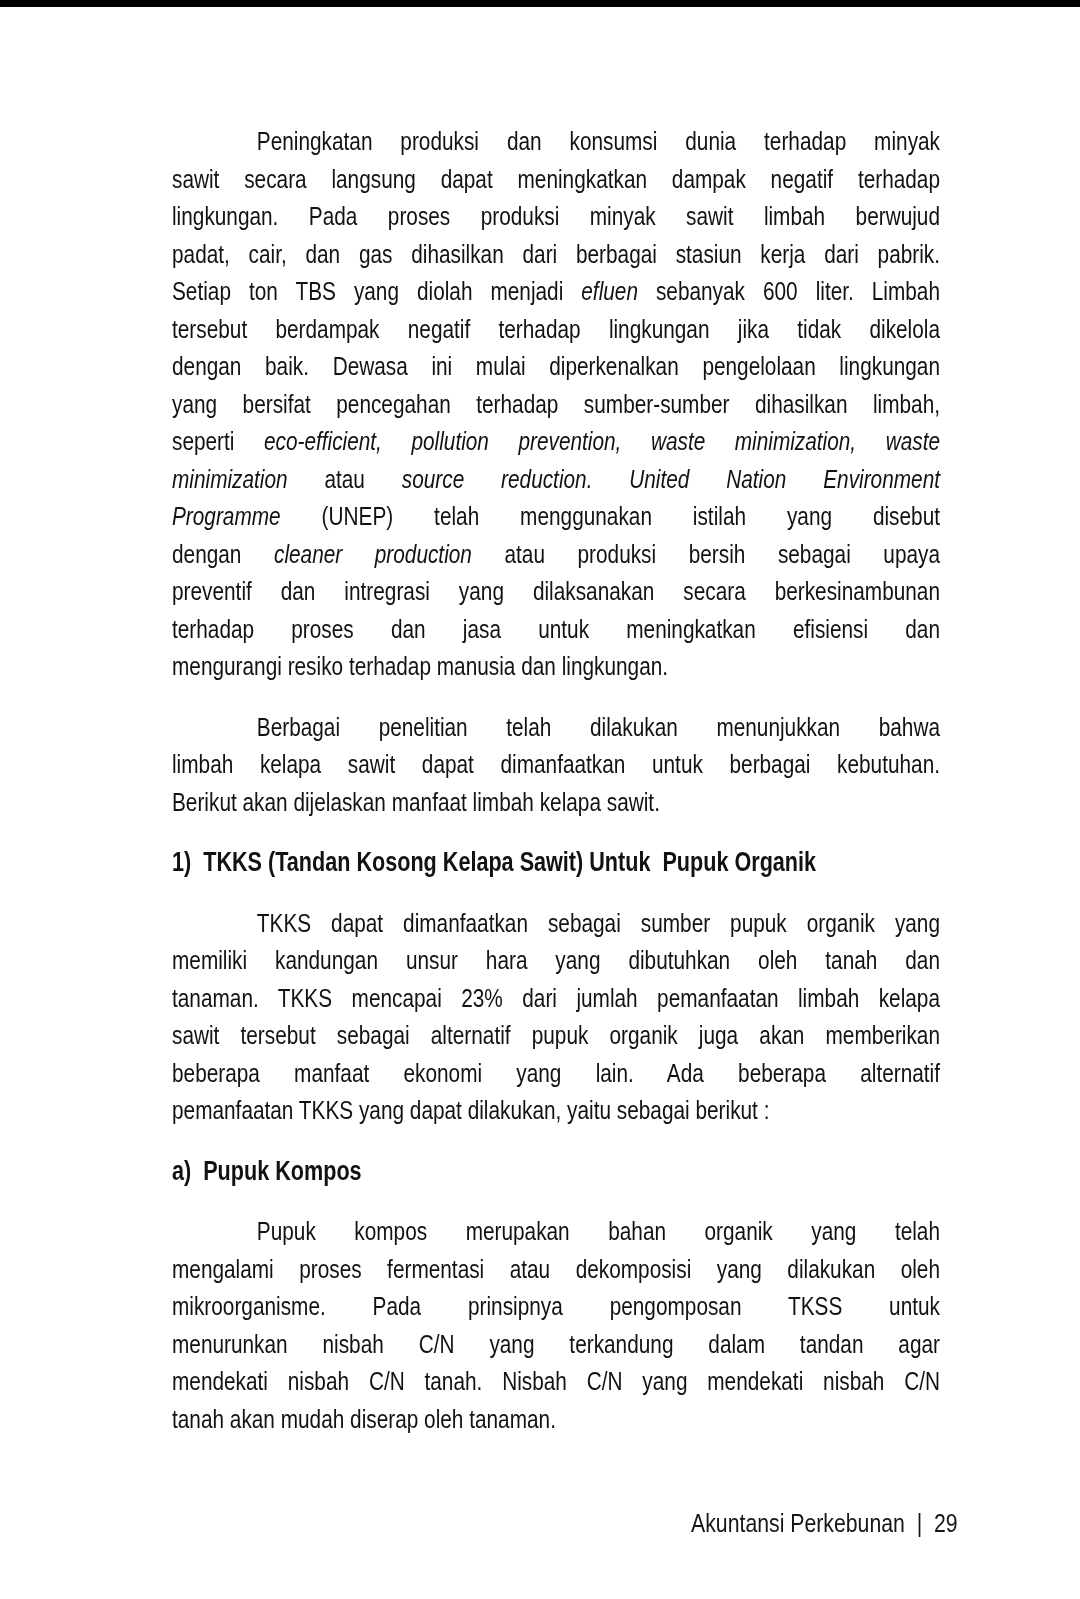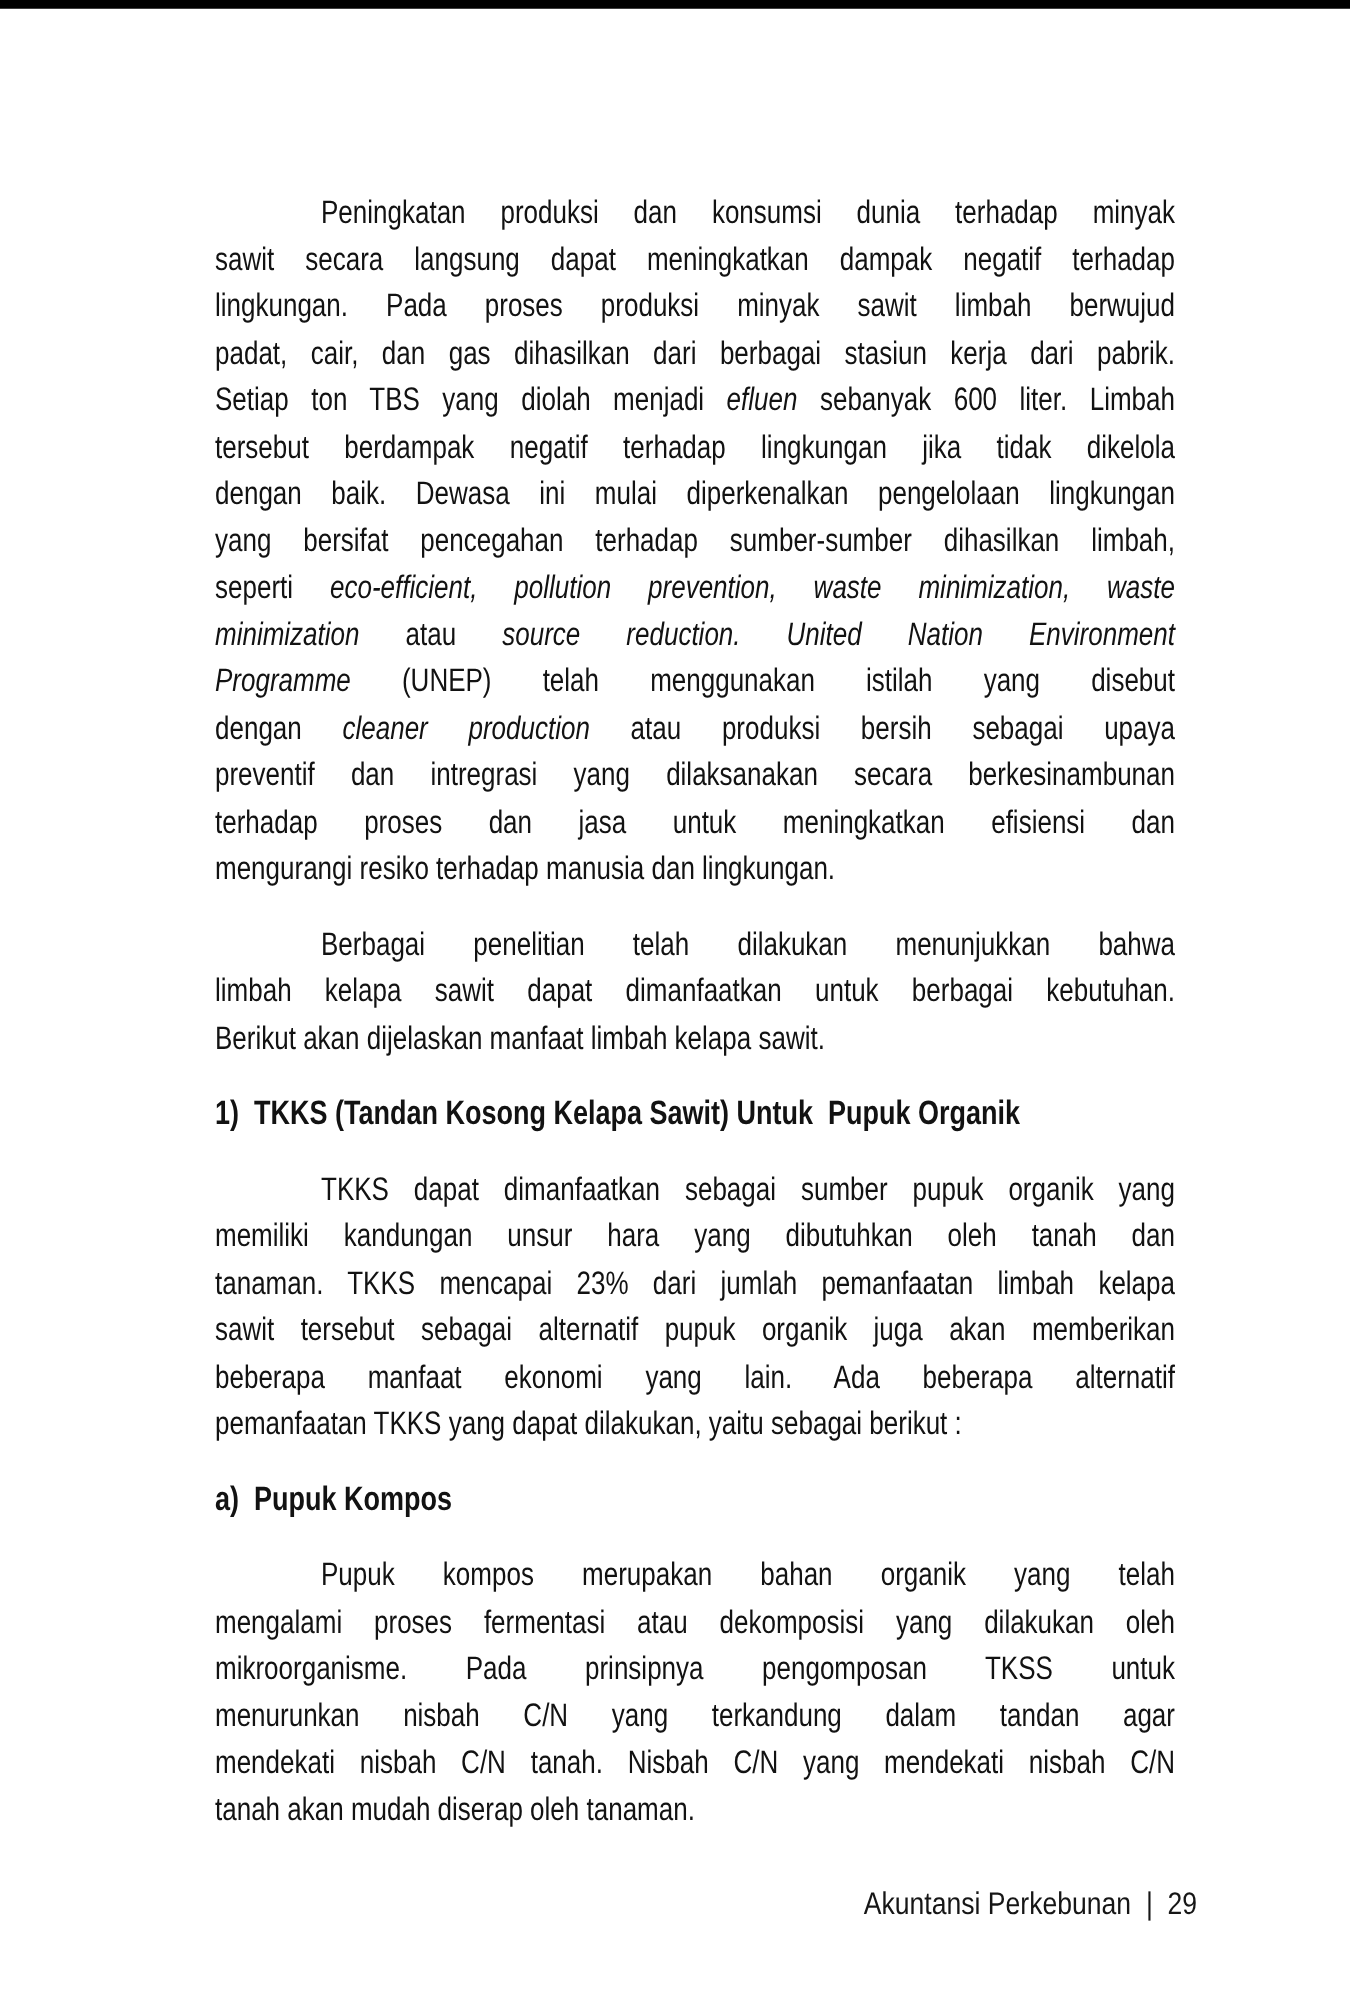--- a/index.html
+++ b/index.html
@@ -19,21 +19,20 @@
     position: absolute;
     left: 0; top: 0;
     width: 1080px; height: 7px;
     background: #000000;
   }
   .text-column {
     position: absolute;
     left: 172px;
     top: 123px;
     width: 768px;
-    margin-top: 28px;
   }
   .text-column-inner {
     width: 960px;                 
     transform: scaleX(0.8);
     transform-origin: 0 0;
   }
   .block { margin: 0; }
   .block + .block { margin-top: 23px; }
   .para .line {
     font-size: 26px;

